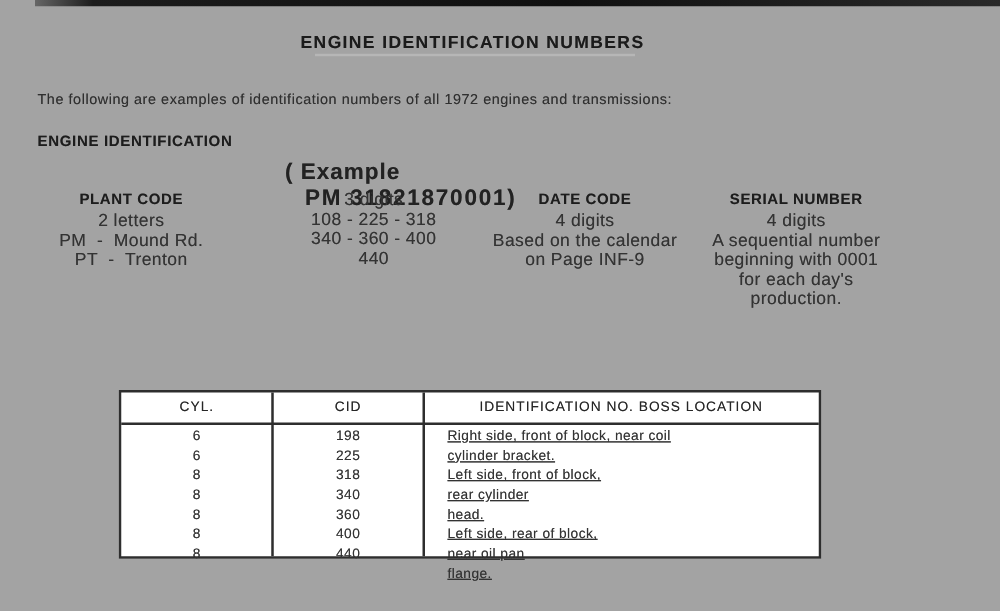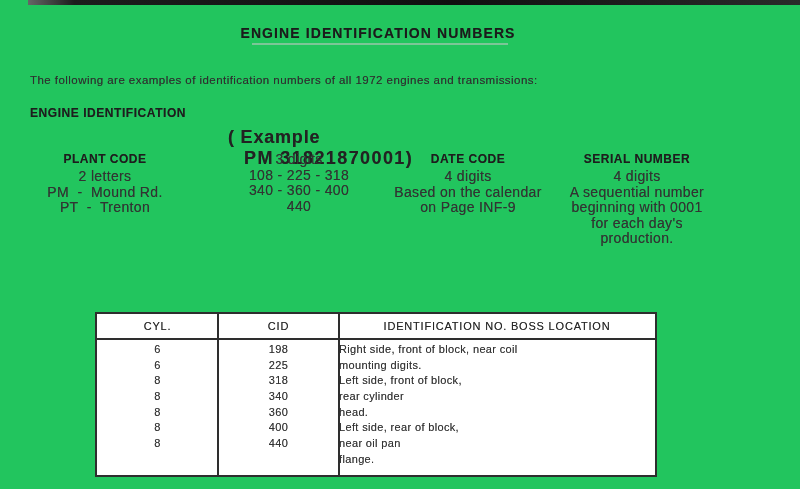--- a/index.html
+++ b/index.html
@@ -1,20 +1,20 @@
 <!DOCTYPE html>
 <html><head>
 <meta charset="utf-8">
 <style>
   html,body{margin:0;padding:0;}
   body{
     width:800px;height:489px;overflow:hidden;background:#fefefe;
     font-family:"Liberation Sans",sans-serif;color:#2b2b2b;position:relative;
   }
-  .page{position:absolute;inset:0;background:#22c55e;}
+  .page{position:absolute;inset:0;background:#a3a3a3;}
   
   .scan-bar{position:absolute;left:28px;top:0;width:772px;height:5px;
     background:linear-gradient(90deg,#666 0,#1c1c1c 6%,#101010 55%,#2a2a2a 100%);}
   .soft{text-shadow:0 0 .5px rgba(40,40,40,.55);}
   .title{position:absolute;left:0;top:25px;width:756px;text-align:center;
     font-size:14px;font-weight:bold;letter-spacing:1.1px;color:#1b1b1b;}
   .title-underline{position:absolute;left:252px;top:43px;width:256px;height:2px;
     background:#c6c6c6;opacity:.55;}
   .intro{position:absolute;left:30px;top:74px;font-size:11.5px;letter-spacing:.45px;color:#303030;}
   .section-line{position:absolute;left:30px;top:106px;height:16px;}
@@ -26,34 +26,34 @@
   .example .ex-value{letter-spacing:1.4px;margin-left:16px;}
   .spec-col{position:absolute;top:152px;width:190px;text-align:center;}
   .spec-title{font-size:12px;font-weight:bold;letter-spacing:.5px;color:#1d1d1d;
     margin-bottom:3px;white-space:pre;}
   .spec-line{font-size:14px;line-height:15.5px;letter-spacing:.35px;color:#333;white-space:pre;}
   .col-plant{left:10px;}
   .col-cid{left:204px;}
   .col-date{left:373px;}
   .col-serial{left:542px;}
   
-  .id-table{position:absolute;left:95px;top:312px;width:562px;height:165px;
+  .id-table{position:absolute;left:95px;top:312px;width:562px;height:135px;
     border:2px solid #2e2e2e;box-sizing:border-box;background:#fff;}
   .v-sep{position:absolute;top:0;bottom:0;width:1.5px;background:#2e2e2e;}
   .v-sep.s1{left:120px;}
   .v-sep.s2{left:241px;}
   .t-head{display:grid;grid-template-columns:121px 121px 1fr;height:24px;
     border-bottom:2px solid #2e2e2e;align-items:center;}
   .t-head .hcell{font-size:11px;letter-spacing:.8px;text-align:center;color:#262626;}
   .t-body{margin-top:2px;}
   .t-row{display:grid;grid-template-columns:121px 121px 1fr;height:15.7px;
     font-size:11px;line-height:15.7px;letter-spacing:.35px;color:#333;}
   .cell{white-space:pre;}
   .c-cyl,.c-cid{text-align:center;}
-  .c-location{text-align:left;}
+  .c-location{padding-left:19px;text-align:left;text-decoration:underline;}
 </style>
 </head>
 <body>
 
 <div class="page">
 
   <div class="scan-bar"></div>
 
   <div class="title soft">ENGINE IDENTIFICATION NUMBERS</div>
   <div class="title-underline"></div>
@@ -116,21 +116,21 @@
     </div>
     <div class="t-body" id="table-body">
         <div class="t-row">
           <div class="cell soft c-cyl">6</div>
           <div class="cell soft c-cid">198</div>
           <div class="cell soft c-location">Right side, front of block, near coil</div>
         </div>
         <div class="t-row">
           <div class="cell soft c-cyl">6</div>
           <div class="cell soft c-cid">225</div>
-          <div class="cell soft c-location">mounting digits.</div>
+          <div class="cell soft c-location">cylinder bracket.</div>
         </div>
         <div class="t-row">
           <div class="cell soft c-cyl">8</div>
           <div class="cell soft c-cid">318</div>
           <div class="cell soft c-location">Left side, front of block,</div>
         </div>
         <div class="t-row">
           <div class="cell soft c-cyl">8</div>
           <div class="cell soft c-cid">340</div>
           <div class="cell soft c-location">rear cylinder</div>

